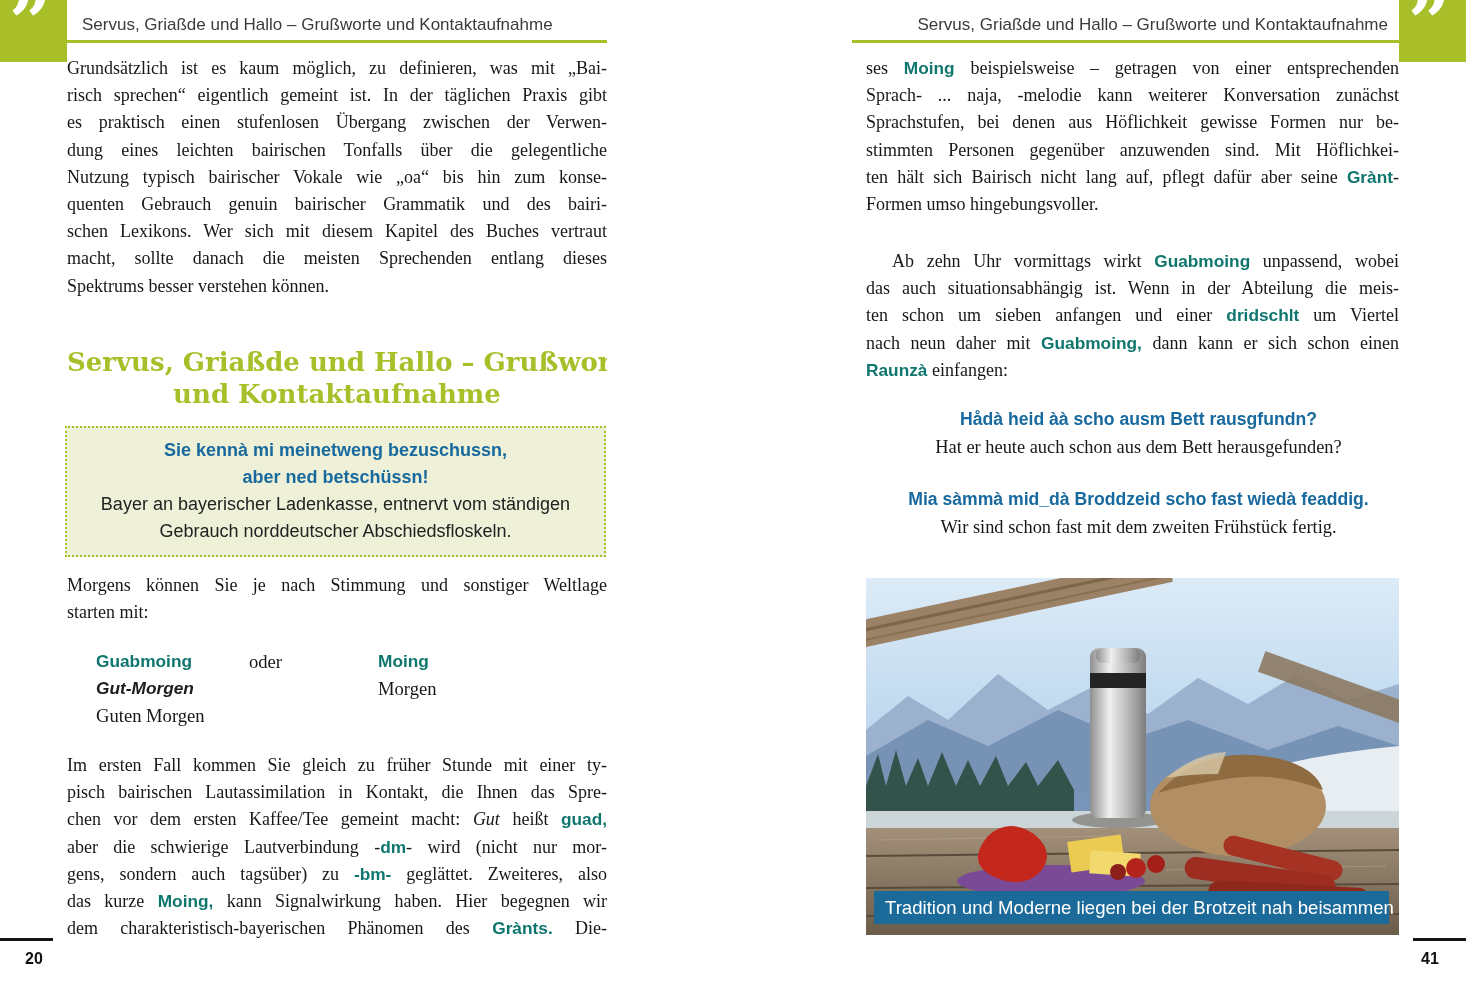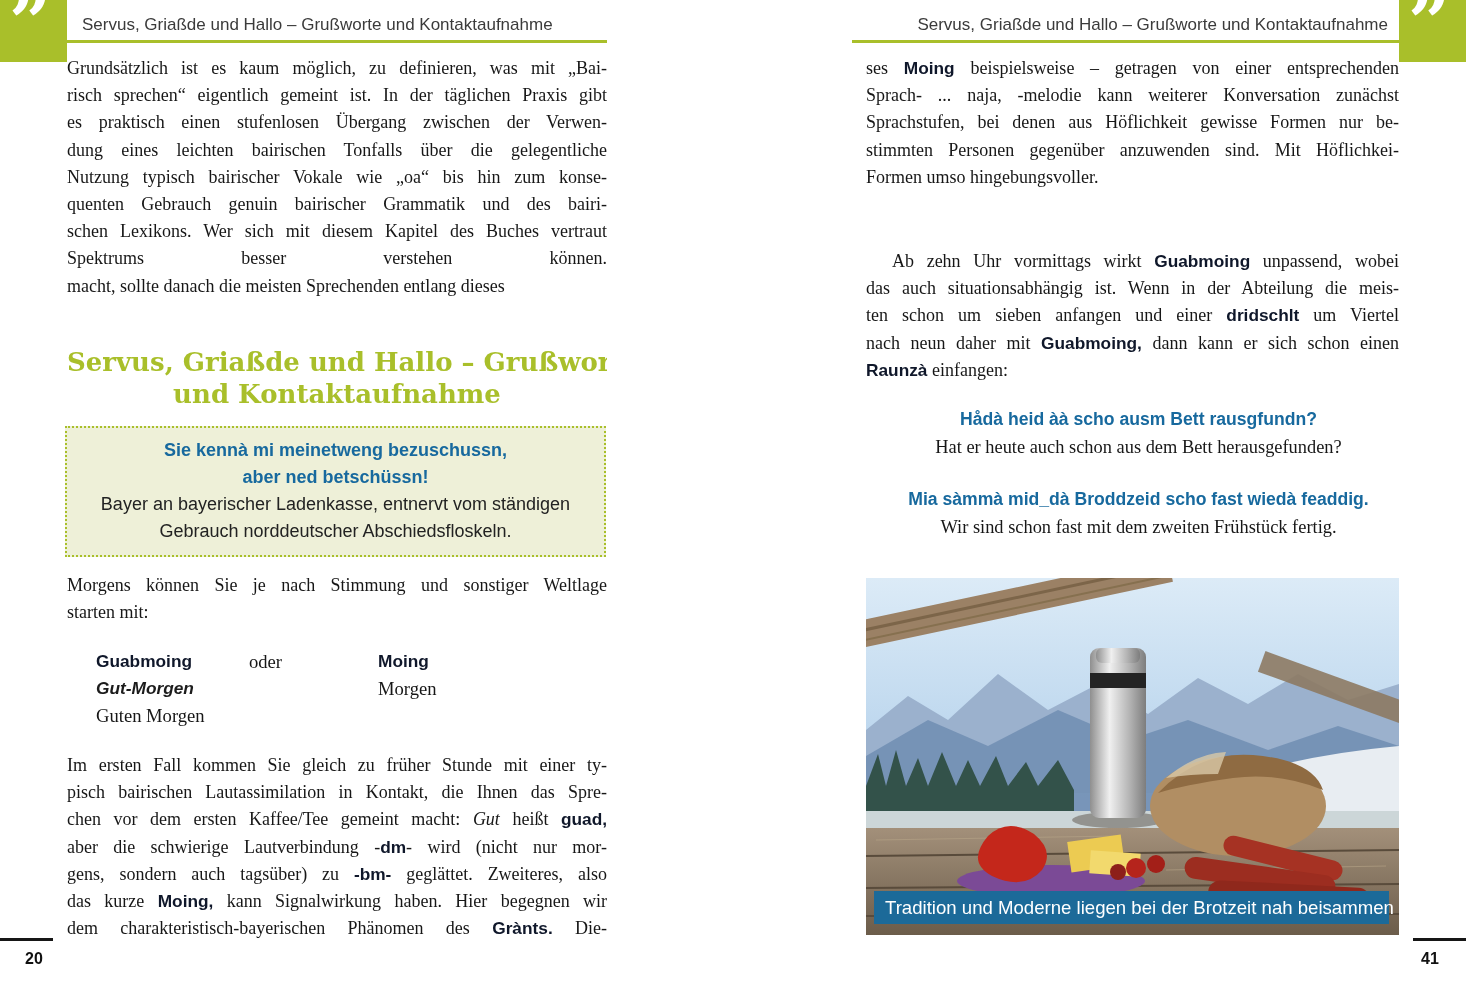--- a/index.html
+++ b/index.html
@@ -24,21 +24,21 @@
   
   .col{position:absolute;top:0;width:540px;height:890px;}
   .col.left{left:67px;}
   .col.right{left:866px;width:533px;}
 
   
   .para{position:absolute;left:0;width:100%;font-size:18px;line-height:27.2px;color:#171717;}
   .pline{text-align:justify;text-align-last:justify;height:27.2px;overflow:hidden;white-space:nowrap;}
   .para:not(.justify-last) .pline:last-child{text-align-last:left;}
   .para.indent-first .pline:first-child{text-indent:26px;}
-  .dialect{font-family:"Liberation Sans",sans-serif;font-weight:bold;color:#0f172a;font-size:17.3px;}
+  .dialect{font-family:"Liberation Sans",sans-serif;font-weight:bold;color:#0f766e;font-size:17.3px;}
   .it{font-style:italic;}
 
   
   .chapter-heading{position:absolute;top:346px;width:100%;text-align:center;
     font-family:"DejaVu Serif",serif;font-weight:bold;font-size:26px;line-height:32px;color:#a9bf2a;}
   .chapter-heading .pline{text-align:center;text-align-last:center;height:32px;}
 
   
   .infobox{position:absolute;top:426px;left:-2px;width:541px;box-sizing:border-box;
     background:#eef0d8;border:2px dotted #a9bf2a;padding:9px 6px 10px;
@@ -97,22 +97,22 @@
   <div class="col left">
 
     <div class="para" style="top:55px">
         <div class="pline"><span>Grundsätzlich ist es kaum möglich, zu definieren, was mit „Bai-</span></div>
         <div class="pline"><span>risch sprechen“ eigentlich gemeint ist. In der täglichen Praxis gibt</span></div>
         <div class="pline"><span>es praktisch einen stufenlosen Übergang zwischen der Verwen-</span></div>
         <div class="pline"><span>dung eines leichten bairischen Tonfalls über die gelegentliche</span></div>
         <div class="pline"><span>Nutzung typisch bairischer Vokale wie „oa“ bis hin zum konse-</span></div>
         <div class="pline"><span>quenten Gebrauch genuin bairischer Grammatik und des bairi-</span></div>
         <div class="pline"><span>schen Lexikons. Wer sich mit diesem Kapitel des Buches vertraut</span></div>
+        <div class="pline"><span>macht, sollte danach die meisten Sprechenden entlang dieses</span></div>
         <div class="pline"><span>Spektrums besser verstehen können.</span></div>
-        <div class="pline"><span>macht, sollte danach die meisten Sprechenden entlang dieses</span></div>
       </div>
 
     <div class="chapter-heading">
         <div class="pline"><span>Servus, Griaßde und Hallo – Grußworte</span></div>
         <div class="pline"><span>und Kontaktaufnahme</span></div>
       </div>
 
     <div class="infobox">
       <div class="bav">
           <div class="pline"><span>Sie kennà mi meinetweng bezuschussn,</span></div>
@@ -155,20 +155,21 @@
       </div>
   </div>
 
   <div class="col right">
 
     <div class="para" style="top:55px">
         <div class="pline"><span>ses </span><span class="dialect">Moing</span><span> beispielsweise – getragen von einer entsprechenden</span></div>
         <div class="pline"><span>Sprach- ... naja, -melodie kann weiterer Konversation zunächst</span></div>
         <div class="pline"><span>Sprachstufen, bei denen aus Höflichkeit gewisse Formen nur be-</span></div>
         <div class="pline"><span>stimmten Personen gegenüber anzuwenden sind. Mit Höflichkei-</span></div>
+        <div class="pline"><span>ten hält sich Bairisch nicht lang auf, pflegt dafür aber seine </span><span class="dialect">Grànt</span><span>-</span></div>
         <div class="pline"><span>Formen umso hingebungsvoller.</span></div>
       </div>
 
     <div class="para indent-first" style="top:248px">
         <div class="pline"><span>Ab zehn Uhr vormittags wirkt </span><span class="dialect">Guabmoing</span><span> unpassend, wobei</span></div>
         <div class="pline"><span>das auch situationsabhängig ist. Wenn in der Abteilung die meis-</span></div>
         <div class="pline"><span>ten schon um sieben anfangen und einer </span><span class="dialect">dridschlt</span><span> um Viertel</span></div>
         <div class="pline"><span>nach neun daher mit </span><span class="dialect">Guabmoing,</span><span> dann kann er sich schon einen</span></div>
         <div class="pline"><span class="dialect">Raunzà</span><span> einfangen:</span></div>
       </div>

